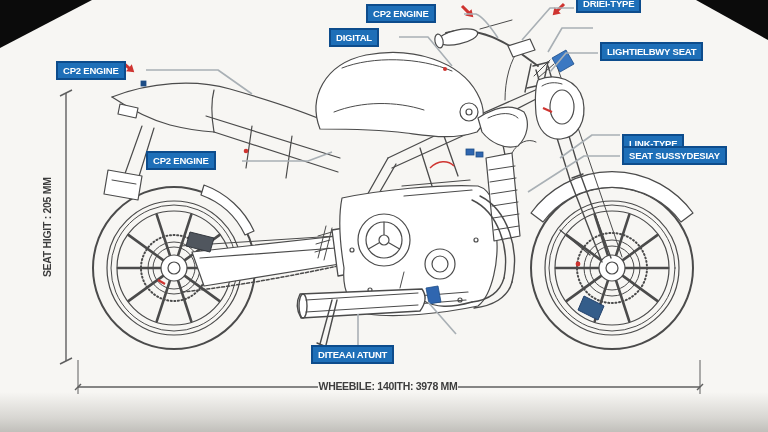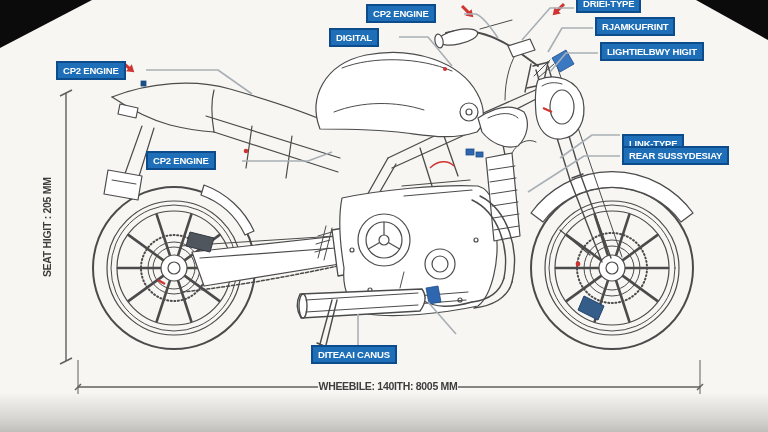--- a/index.html
+++ b/index.html
@@ -284,27 +284,26 @@
       <line x1="697" y1="390" x2="703" y2="384"></line>
       <line x1="78" y1="360" x2="78" y2="394" stroke-width="1"></line>
       <line x1="700" y1="360" x2="700" y2="394" stroke-width="1"></line>
     </g>
   </svg>
 
   <div class="lbl" id="l-cp2-tl">CP2 ENGINE</div>
   <div class="lbl" id="l-chassis">DIGITAL</div>
   <div class="lbl" id="l-cp2-tc">CP2 ENGINE</div>
   <div class="lbl" id="l-drive">DRIEI-TYPE</div>
-  <div class="lbl" id="l-front">RJAMKUFRINT</div>
-  <div class="lbl" id="l-light">LIGHTIELBWY HIGIT</div>
+  <div class="lbl" id="l-light">LIGHTIELBWY SEAT</div>
   <div class="lbl" id="l-link">LINK-TYPE</div>
-  <div class="lbl" id="l-rearsus">REAR SUSSYDESIAY</div>
+  <div class="lbl" id="l-rearsus">SEAT SUSSYDESIAY</div>
   <div class="lbl" id="l-cp2-ml">CP2 ENGINE</div>
-  <div class="lbl" id="l-under">DITEAAI CANUS</div>
-
-  <div class="dim-text" id="dim-wheelbase">WHEEBILE: 140ITH: 8005 MM</div>
+  <div class="lbl" id="l-under">DITEAAI ATUNT</div>
+
+  <div class="dim-text" id="dim-wheelbase">WHEEBILE: 140ITH: 3978 MM</div>
   <div class="dim-text" id="dim-seat">SEAT HIGIT : 205 MM</div>
 
   <div class="corner corner-tl"></div>
   <div class="corner corner-tr"></div>
   <div class="bottom-shade"></div>
 
 </div>
 
 </body></html>

